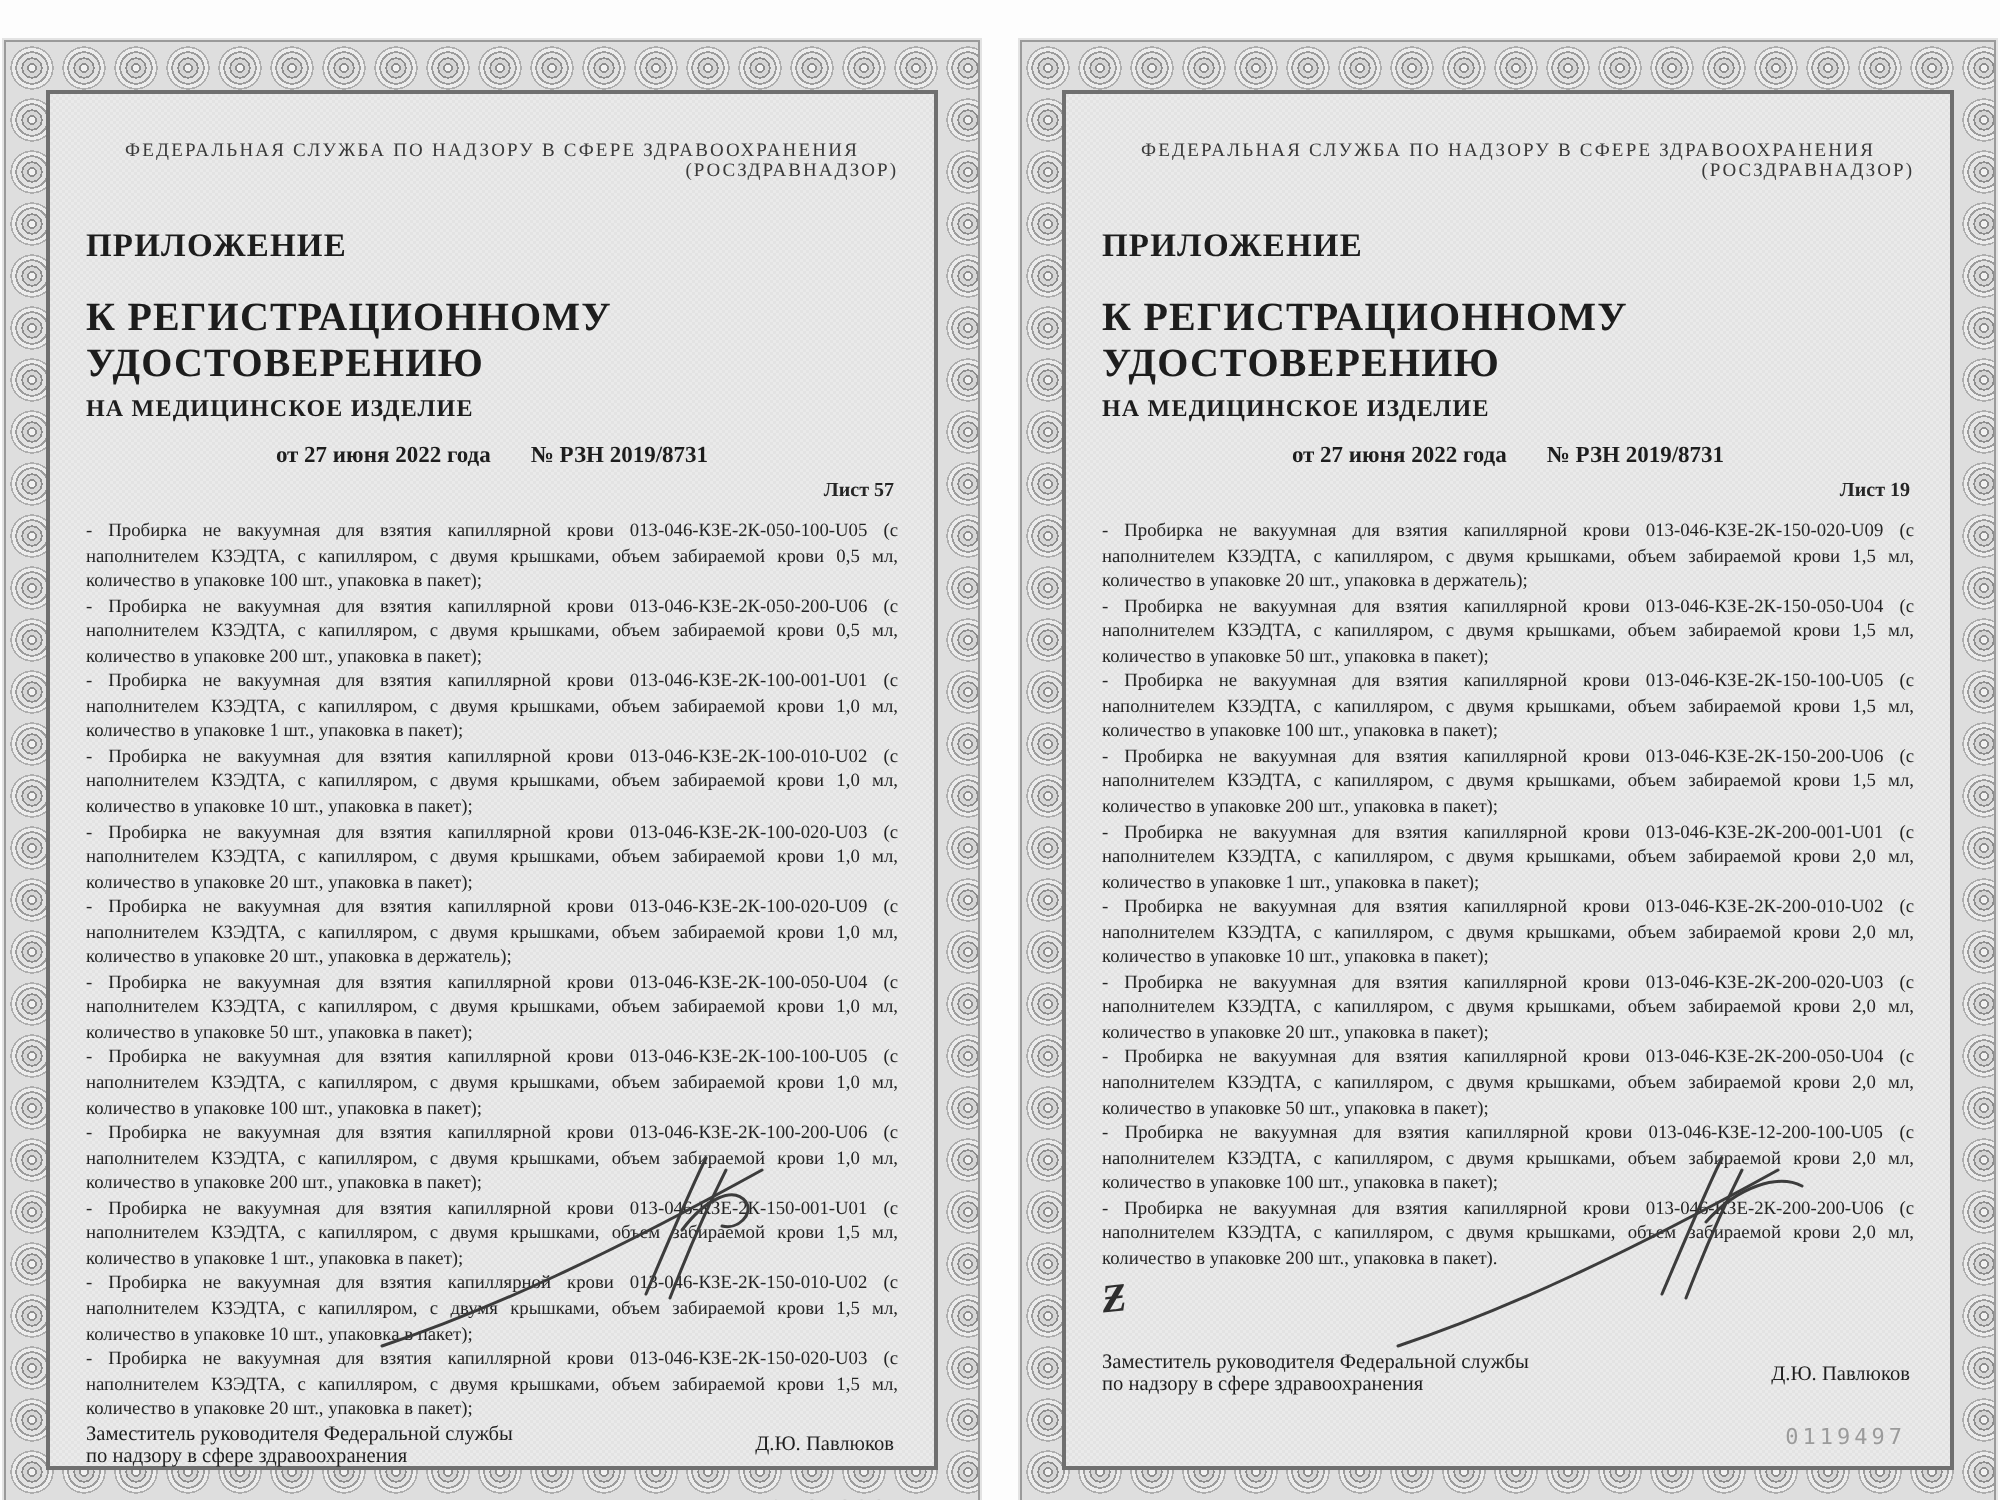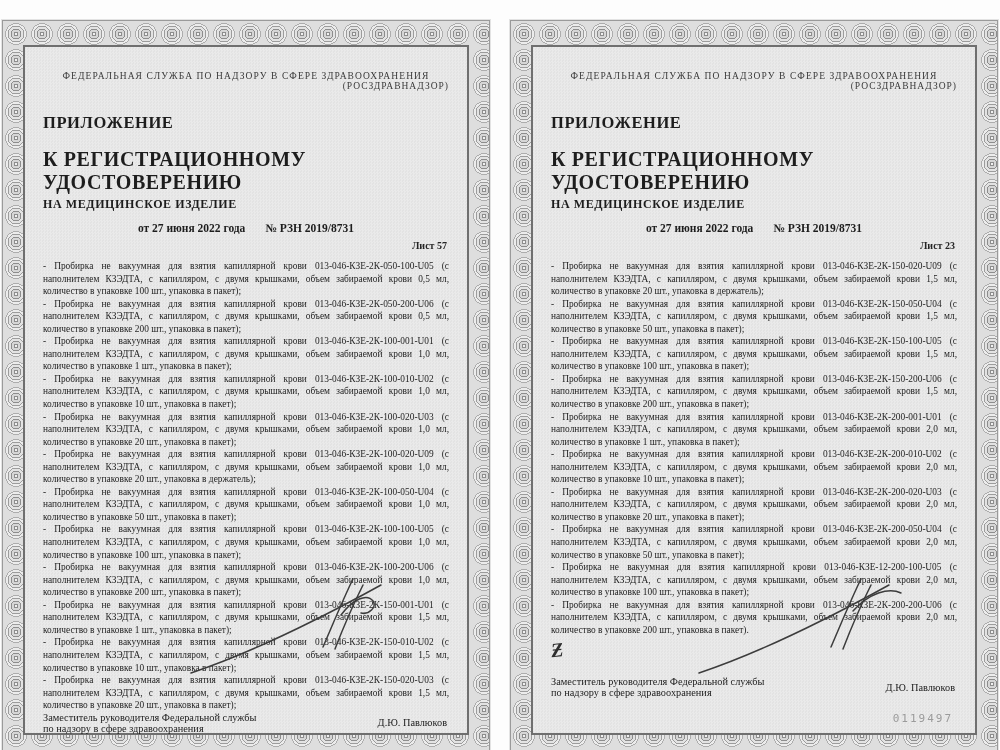--- a/index.html
+++ b/index.html
@@ -116,21 +116,21 @@
     <div class="sheet">
       <div class="agency">ФЕДЕРАЛЬНАЯ СЛУЖБА ПО НАДЗОРУ В СФЕРЕ ЗДРАВООХРАНЕНИЯ</div>
       <div class="agency-short">(РОСЗДРАВНАДЗОР)</div>
       <div class="title title-1">ПРИЛОЖЕНИЕ</div>
       <div class="title title-2">К РЕГИСТРАЦИОННОМУ УДОСТОВЕРЕНИЮ</div>
       <div class="title title-3">НА МЕДИЦИНСКОЕ ИЗДЕЛИЕ</div>
       <div class="date-row">
         <span>от 27 июня 2022 года</span>
         <span>№  РЗН 2019/8731</span>
       </div>
-      <div class="sheet-no">Лист 23</div>
+      <div class="sheet-no">Лист 19</div>
 
       <div class="items">
 
       <div class="item">- Пробирка не вакуумная для взятия капиллярной крови 013-046-КЗЕ-2К-150-020-U09 (с наполнителем КЗЭДТА, с капилляром, с двумя крышками, объем забираемой крови 1,5 мл, количество в упаковке 20 шт., упаковка в держатель);</div>
           <div class="item">- Пробирка не вакуумная для взятия капиллярной крови 013-046-КЗЕ-2К-150-050-U04 (с наполнителем КЗЭДТА, с капилляром, с двумя крышками, объем забираемой крови 1,5 мл, количество в упаковке 50 шт., упаковка в пакет);</div>
           <div class="item">- Пробирка не вакуумная для взятия капиллярной крови 013-046-КЗЕ-2К-150-100-U05 (с наполнителем КЗЭДТА, с капилляром, с двумя крышками, объем забираемой крови 1,5 мл, количество в упаковке 100 шт., упаковка в пакет);</div>
           <div class="item">- Пробирка не вакуумная для взятия капиллярной крови 013-046-КЗЕ-2К-150-200-U06 (с наполнителем КЗЭДТА, с капилляром, с двумя крышками, объем забираемой крови 1,5 мл, количество в упаковке 200 шт., упаковка в пакет);</div>
           <div class="item">- Пробирка не вакуумная для взятия капиллярной крови 013-046-КЗЕ-2К-200-001-U01 (с наполнителем КЗЭДТА, с капилляром, с двумя крышками, объем забираемой крови 2,0 мл, количество в упаковке 1 шт., упаковка в пакет);</div>
           <div class="item">- Пробирка не вакуумная для взятия капиллярной крови 013-046-КЗЕ-2К-200-010-U02 (с наполнителем КЗЭДТА, с капилляром, с двумя крышками, объем забираемой крови 2,0 мл, количество в упаковке 10 шт., упаковка в пакет);</div>
           <div class="item">- Пробирка не вакуумная для взятия капиллярной крови 013-046-КЗЕ-2К-200-020-U03 (с наполнителем КЗЭДТА, с капилляром, с двумя крышками, объем забираемой крови 2,0 мл, количество в упаковке 20 шт., упаковка в пакет);</div>

